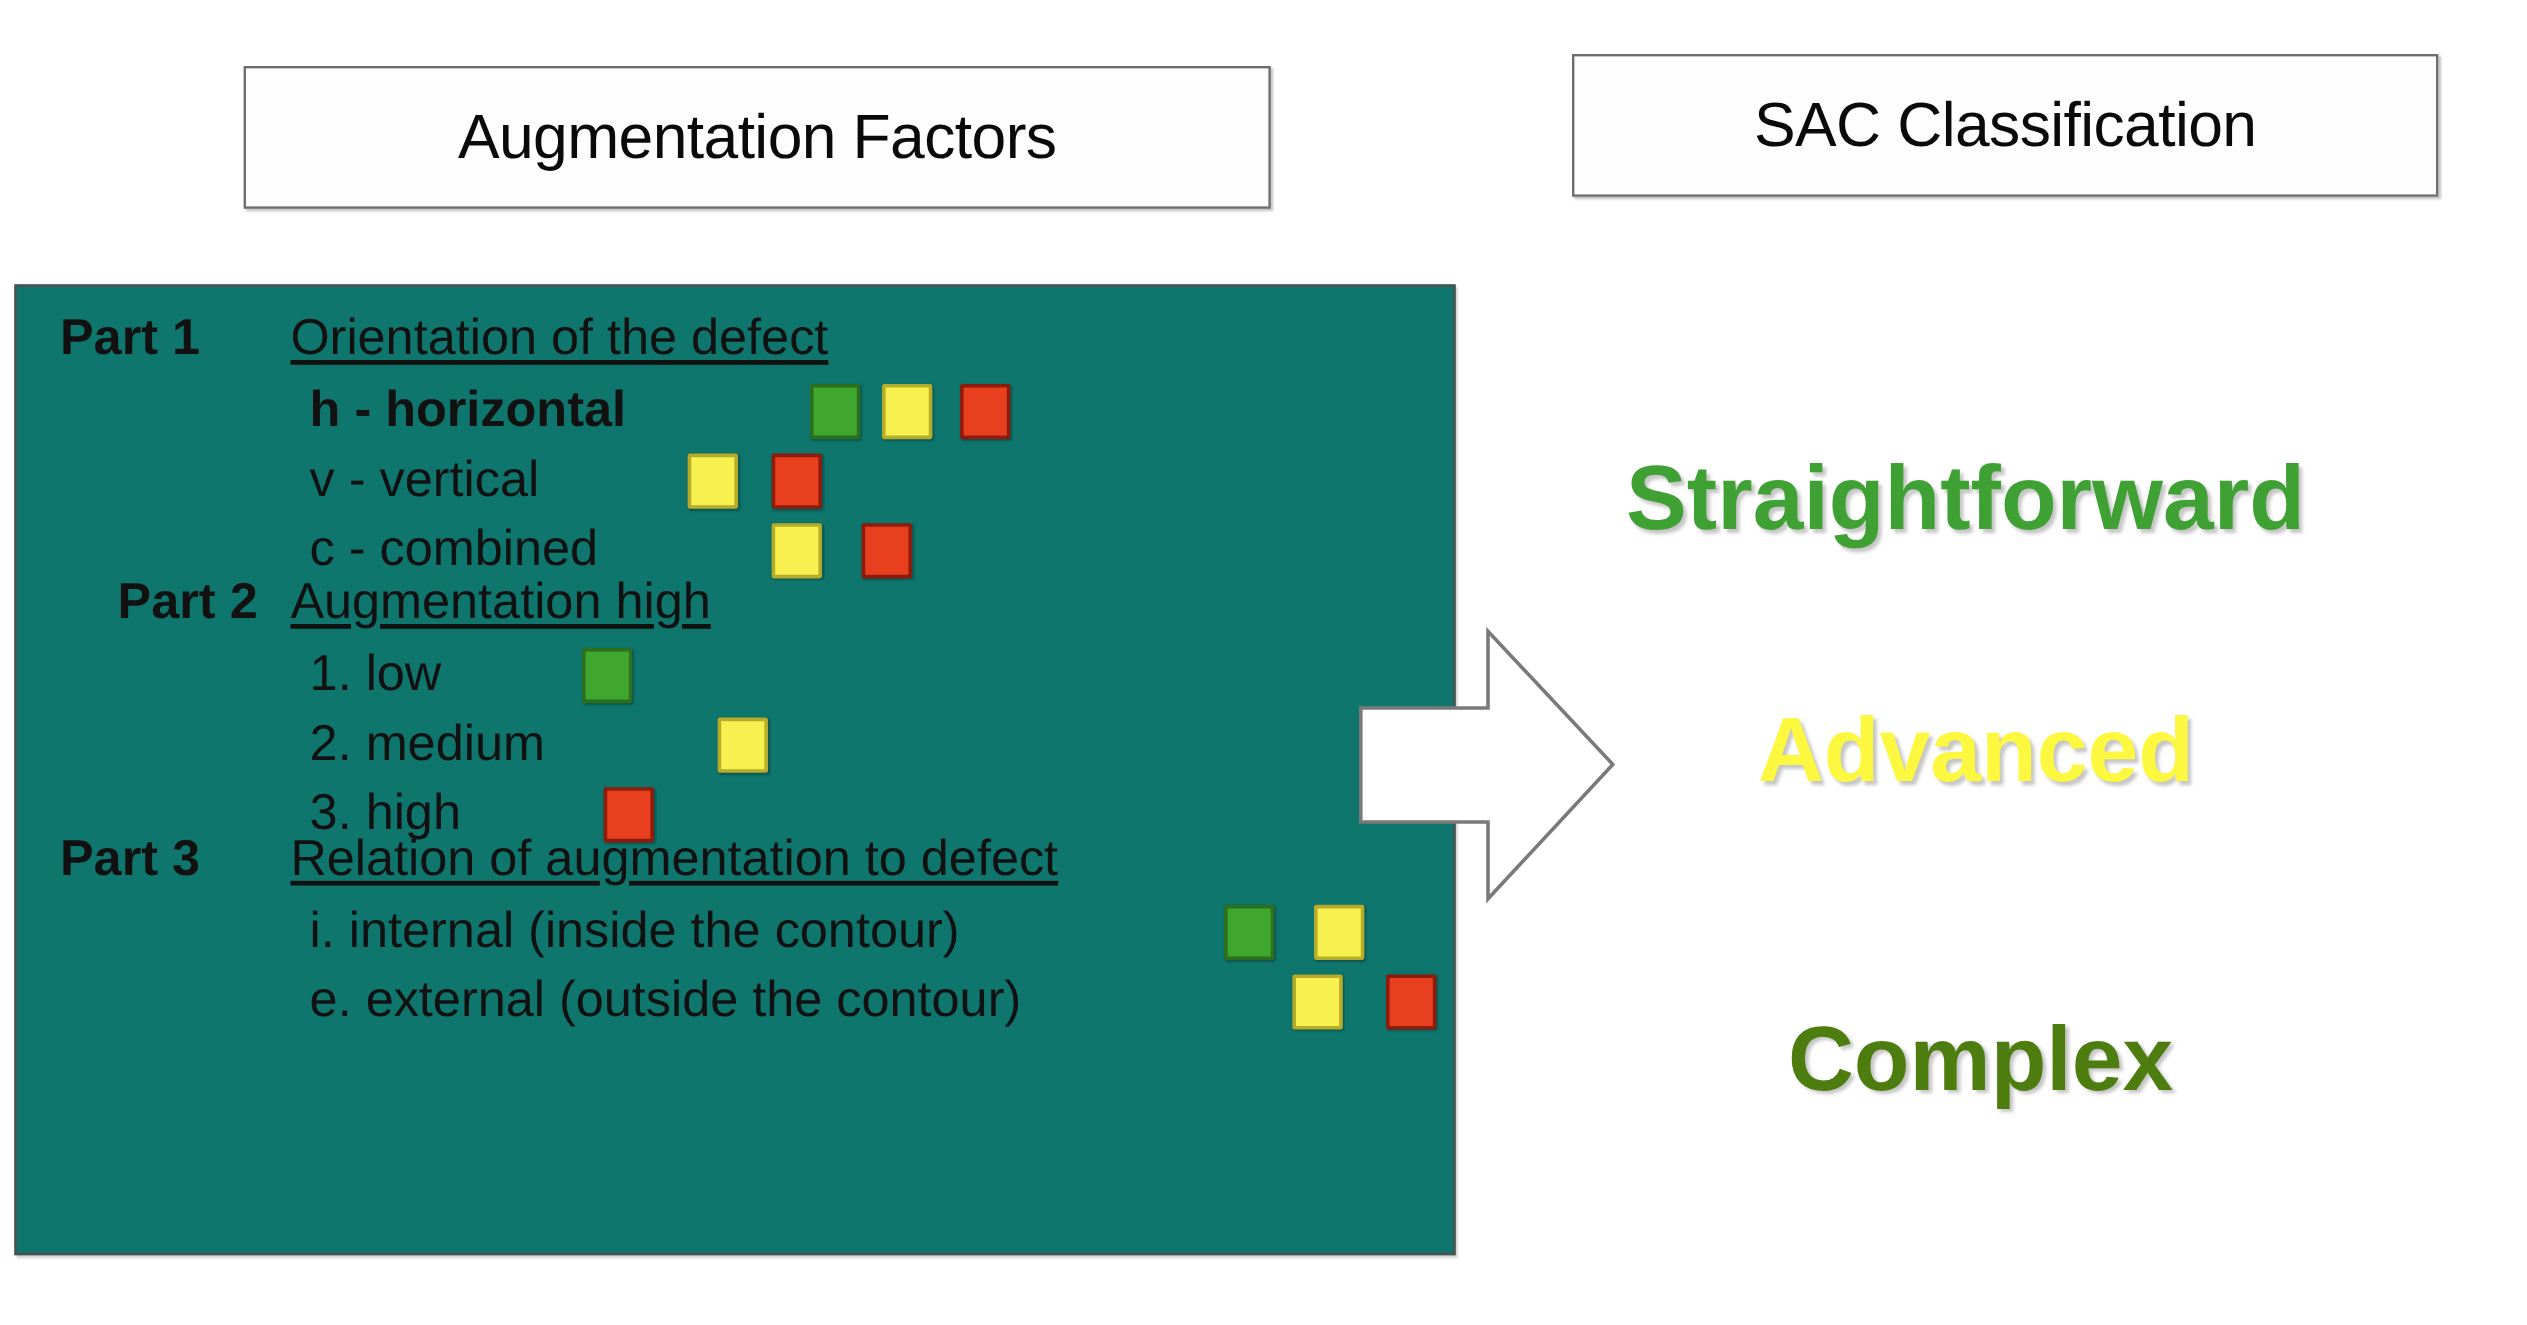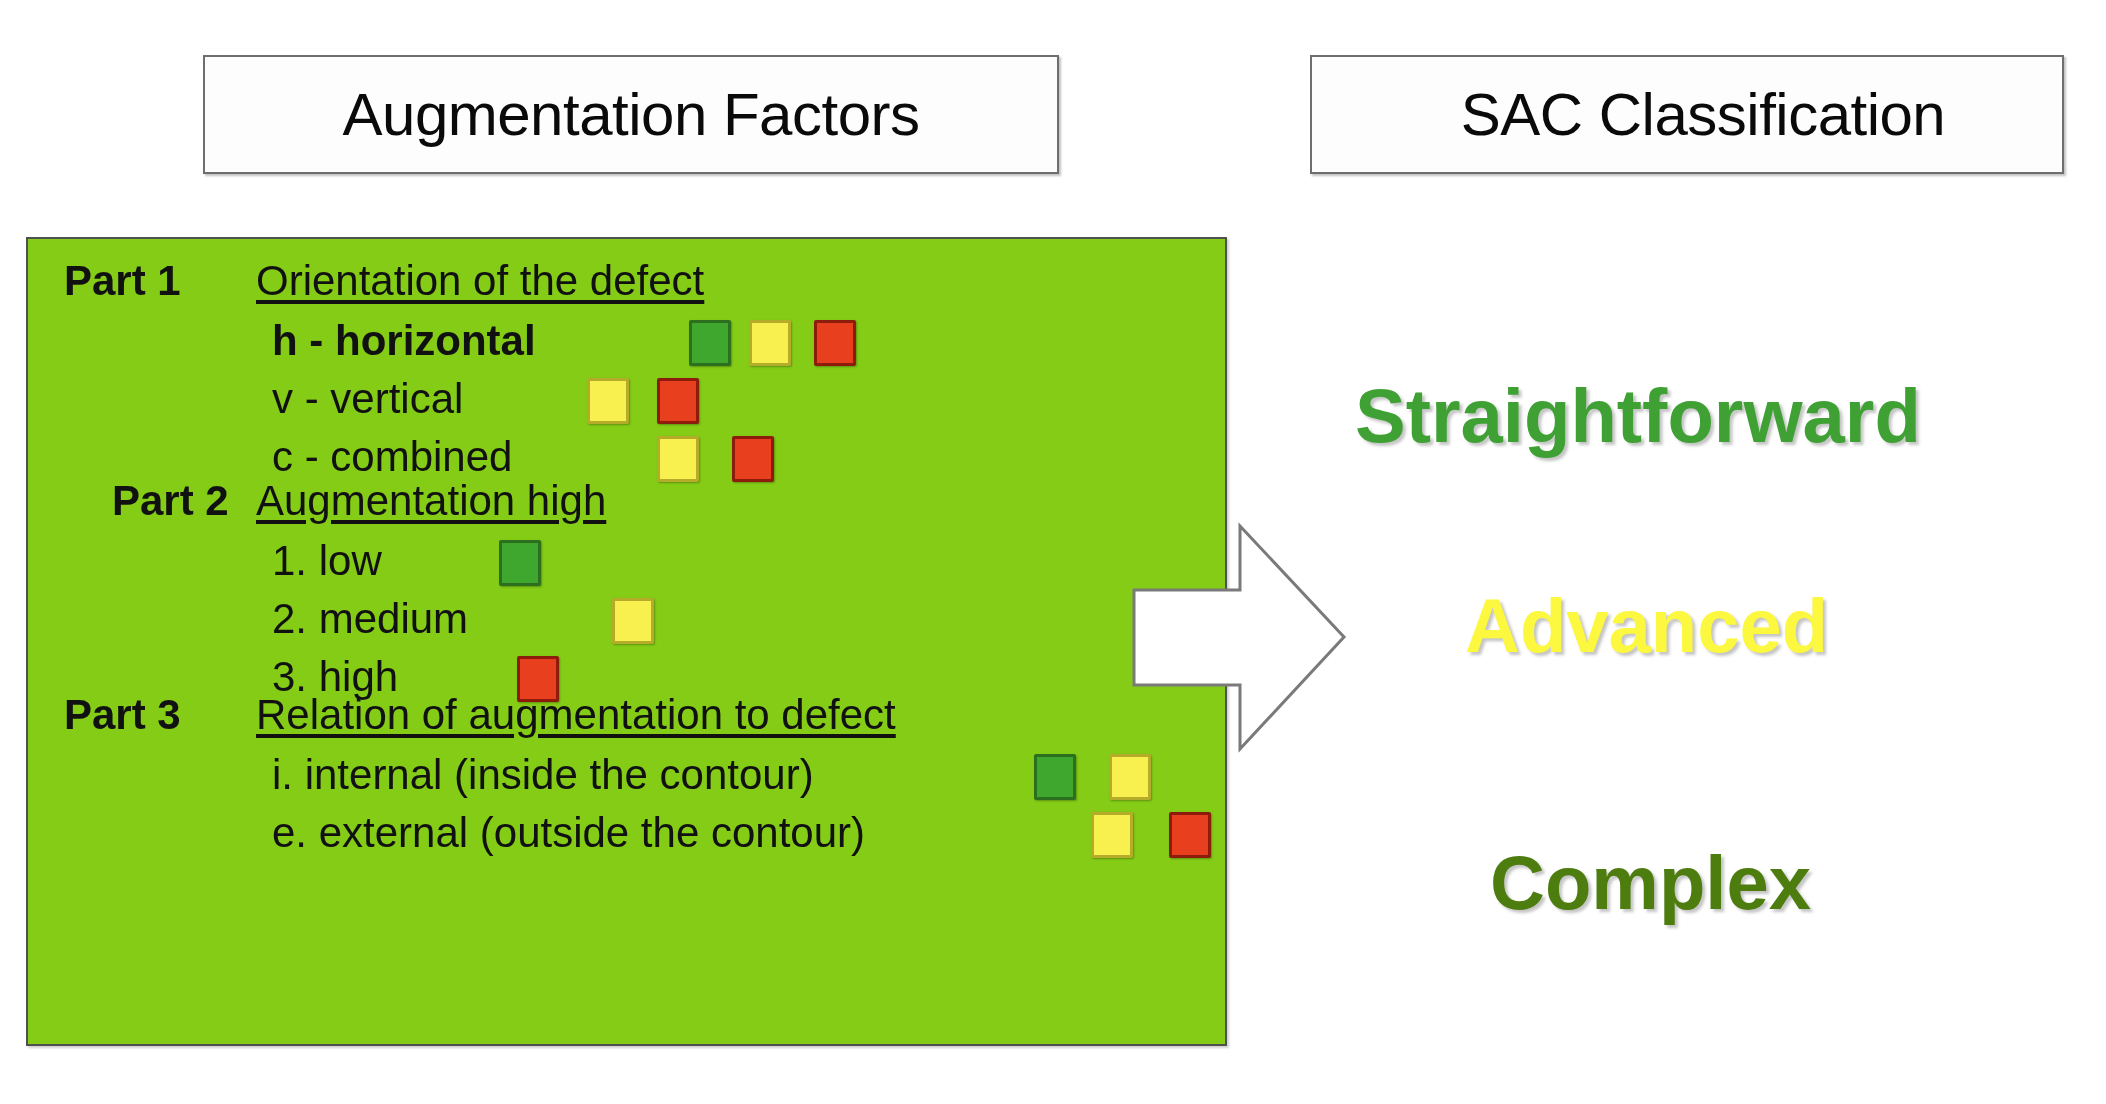--- a/index.html
+++ b/index.html
@@ -13,32 +13,32 @@
   
   .hdr-box{
     position:absolute;
     background:#fdfdfd;
     border:2px solid #6e6e6e;
     box-shadow:2px 2px 2px rgba(120,120,120,.45);
     display:flex;align-items:center;justify-content:center;
     white-space:nowrap;
   }
   .hdr-box .hdr-text{
-    font-size:60px;
+    font-size:52px;
     line-height:1;
     letter-spacing:-.5px;
     color:#0a0a0a;
   }
   #hdr-left{left:203px;top:55px;width:852px;height:115px;}
-  #hdr-right{left:1310px;top:55px;width:718px;height:115px;padding-left:32px;}
+  #hdr-right{left:1310px;top:45px;width:718px;height:115px;}
 
   
   #factors-box{
-    position:absolute;left:26px;top:237px;width:1197px;height:805px;
-    background:#84cc16;
+    position:absolute;left:12px;top:237px;width:1197px;height:805px;
+    background:#0f766e;
     border:2px solid #505050;
     box-shadow:2px 2px 2px rgba(140,140,140,.40);
   }
   .part-label{
     position:absolute;left:36px;
     font-size:42px;font-weight:bold;line-height:1;color:#111;
     white-space:nowrap;
   }
   .part-title{
     position:absolute;left:228px;

